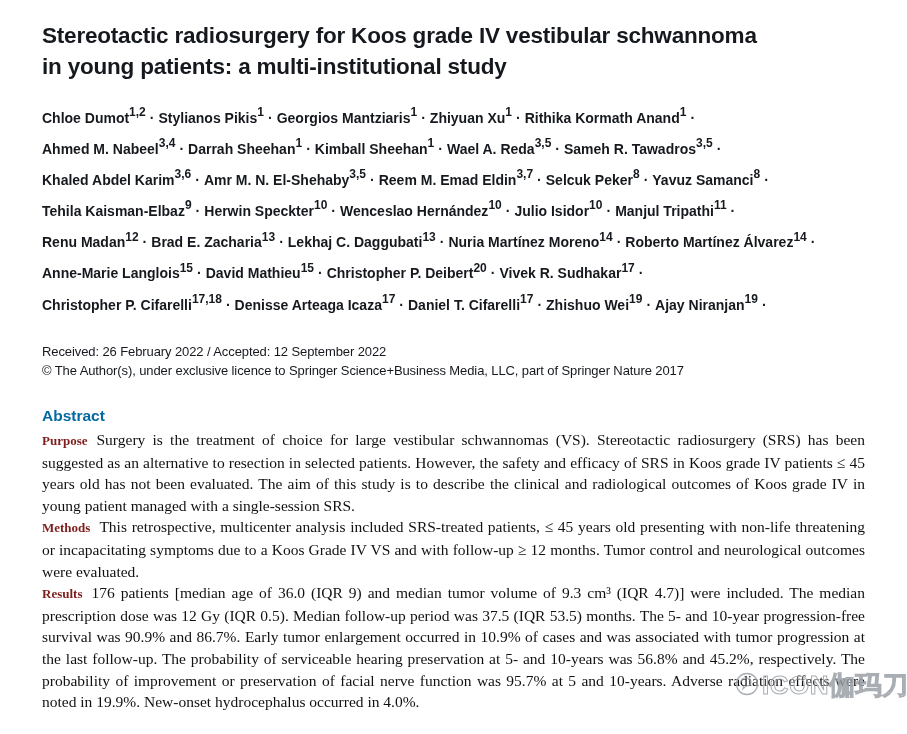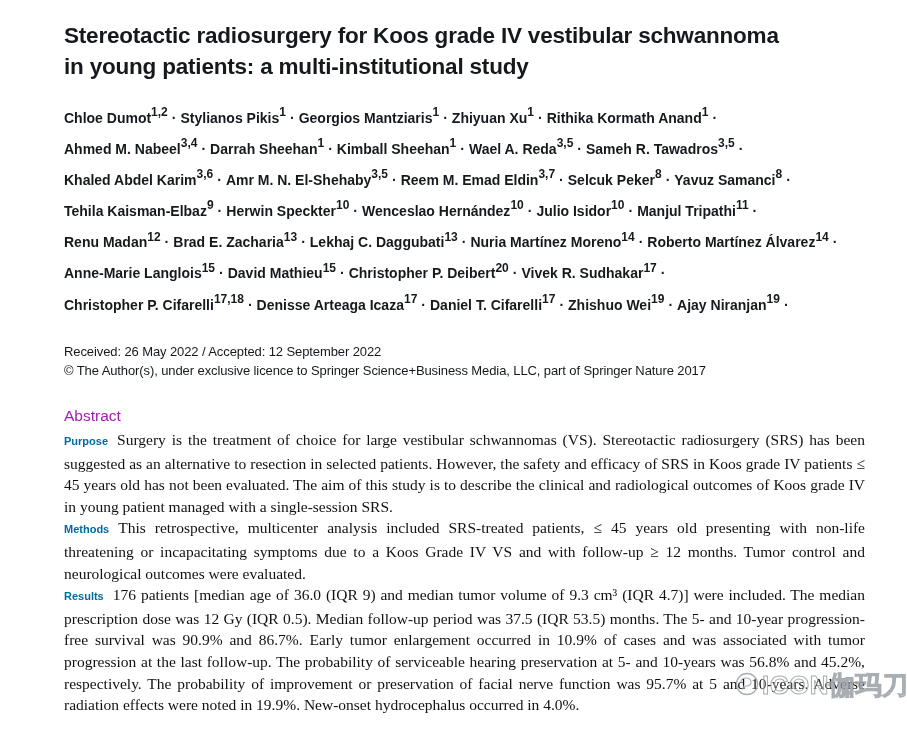--- a/index.html
+++ b/index.html
@@ -6,21 +6,21 @@
   html, body { background: #ffffff; }
   body {
     width: 907px; height: 734px;
     position: relative;
     overflow: hidden;
     font-family: "Liberation Sans", sans-serif;
     color: #15191e;
   }
   .page {
     position: absolute; inset: 0;
-    padding: 20px 42px 0 64px;
+    padding: 20px 42px 0 42px;
   }
   
   .title { margin-bottom: 18px; }
   .title .t-line {
     display: block;
     font-family: "Liberation Sans", sans-serif;
     font-weight: 700;
     font-size: 22.5px;
     line-height: 31px;
     color: #15191e;
@@ -51,40 +51,40 @@
   .meta {
     font-size: 13px;
     line-height: 19px;
     margin-bottom: 26px;
     color: #15191e;
     letter-spacing: -0.1px;
   }
   
   .abstract-heading {
     font-family: "Liberation Sans", sans-serif;
-    font-weight: 400;
+    font-weight: 700;
     font-size: 15.5px;
     line-height: 20px;
     margin-bottom: 3px;
-    color: #a21caf;
+    color: #0369a1;
   }
   .sec {
     font-family: "Liberation Serif", serif;
     font-size: 15.5px;
     line-height: 21.6px;
     text-align: justify;
     color: #111111;
     max-width: 823px;
   }
   .sec-label {
-    font-family: Liberation Sans, sans-serif;
+    font-family: Liberation Serif, serif;
     font-weight: 700;
-    font-size: 11px;
+    font-size: 13px;
     margin-right: 9px;
-    color: #0369a1;
+    color: #7f1d1d;
   }
   
   .watermark {
     position: absolute;
     left: 733px; top: 670px;
     display: flex; 
     pointer-events: none;
     opacity: 0.85;
   }
   .watermark-logo { flex: 0 0 auto; margin-right: 1px; }
@@ -113,21 +113,21 @@
       <div class="author-line"><span class="author">Chloe Dumot<sup>1,2</sup></span><span class="sep">·</span><span class="author">Stylianos Pikis<sup>1</sup></span><span class="sep">·</span><span class="author">Georgios Mantziaris<sup>1</sup></span><span class="sep">·</span><span class="author">Zhiyuan Xu<sup>1</sup></span><span class="sep">·</span><span class="author">Rithika Kormath Anand<sup>1</sup></span><span class="sep">·</span></div>
       <div class="author-line"><span class="author">Ahmed M. Nabeel<sup>3,4</sup></span><span class="sep">·</span><span class="author">Darrah Sheehan<sup>1</sup></span><span class="sep">·</span><span class="author">Kimball Sheehan<sup>1</sup></span><span class="sep">·</span><span class="author">Wael A. Reda<sup>3,5</sup></span><span class="sep">·</span><span class="author">Sameh R. Tawadros<sup>3,5</sup></span><span class="sep">·</span></div>
       <div class="author-line"><span class="author">Khaled Abdel Karim<sup>3,6</sup></span><span class="sep">·</span><span class="author">Amr M. N. El-Shehaby<sup>3,5</sup></span><span class="sep">·</span><span class="author">Reem M. Emad Eldin<sup>3,7</sup></span><span class="sep">·</span><span class="author">Selcuk Peker<sup>8</sup></span><span class="sep">·</span><span class="author">Yavuz Samanci<sup>8</sup></span><span class="sep">·</span></div>
       <div class="author-line"><span class="author">Tehila Kaisman-Elbaz<sup>9</sup></span><span class="sep">·</span><span class="author">Herwin Speckter<sup>10</sup></span><span class="sep">·</span><span class="author">Wenceslao Hernández<sup>10</sup></span><span class="sep">·</span><span class="author">Julio Isidor<sup>10</sup></span><span class="sep">·</span><span class="author">Manjul Tripathi<sup>11</sup></span><span class="sep">·</span></div>
       <div class="author-line"><span class="author">Renu Madan<sup>12</sup></span><span class="sep">·</span><span class="author">Brad E. Zacharia<sup>13</sup></span><span class="sep">·</span><span class="author">Lekhaj C. Daggubati<sup>13</sup></span><span class="sep">·</span><span class="author">Nuria Martínez Moreno<sup>14</sup></span><span class="sep">·</span><span class="author">Roberto Martínez Álvarez<sup>14</sup></span><span class="sep">·</span></div>
       <div class="author-line"><span class="author">Anne-Marie Langlois<sup>15</sup></span><span class="sep">·</span><span class="author">David Mathieu<sup>15</sup></span><span class="sep">·</span><span class="author">Christopher P. Deibert<sup>20</sup></span><span class="sep">·</span><span class="author">Vivek R. Sudhakar<sup>17</sup></span><span class="sep">·</span></div>
       <div class="author-line"><span class="author">Christopher P. Cifarelli<sup>17,18</sup></span><span class="sep">·</span><span class="author">Denisse Arteaga Icaza<sup>17</sup></span><span class="sep">·</span><span class="author">Daniel T. Cifarelli<sup>17</sup></span><span class="sep">·</span><span class="author">Zhishuo Wei<sup>19</sup></span><span class="sep">·</span><span class="author">Ajay Niranjan<sup>19</sup></span><span class="sep">·</span></div>
     </div>
 
   <div class="meta">
-    <div>Received: 26 May 2022 / Accepted: 12 September 2022</div>
+    <div>Received: 26 February 2022 / Accepted: 12 September 2022</div>
     <div>© The Author(s), under exclusive licence to Springer Science+Business Media, LLC, part of Springer Nature 2017</div>
   </div>
 
   <div class="abstract">
     <h2 class="abstract-heading">Abstract</h2>
     <p class="sec"><span class="sec-label">Purpose</span><span class="sec-text">Surgery is the treatment of choice for large vestibular schwannomas (VS). Stereotactic radiosurgery (SRS) has been suggested as an alternative to resection in selected patients. However, the safety and efficacy of SRS in Koos grade IV patients ≤ 45 years old has not been evaluated. The aim of this study is to describe the clinical and radiological outcomes of Koos grade IV in young patient managed with a single-session SRS.</span></p>
     <p class="sec"><span class="sec-label">Methods</span><span class="sec-text">This retrospective, multicenter analysis included SRS-treated patients, ≤ 45 years old presenting with non-life threatening or incapacitating symptoms due to a Koos Grade IV VS and with follow-up ≥ 12 months. Tumor control and neurological outcomes were evaluated.</span></p>
     <p class="sec"><span class="sec-label">Results</span><span class="sec-text">176 patients [median age of 36.0 (IQR 9) and median tumor volume of 9.3 cm³ (IQR 4.7)] were included. The median prescription dose was 12 Gy (IQR 0.5). Median follow-up period was 37.5 (IQR 53.5) months. The 5- and 10-year progression-free survival was 90.9% and 86.7%. Early tumor enlargement occurred in 10.9% of cases and was associated with tumor progression at the last follow-up. The probability of serviceable hearing preservation at 5- and 10-years was 56.8% and 45.2%, respectively. The probability of improvement or preservation of facial nerve function was 95.7% at 5 and 10-years. Adverse radiation effects were noted in 19.9%. New-onset hydrocephalus occurred in 4.0%.</span></p>
 
   </div>

